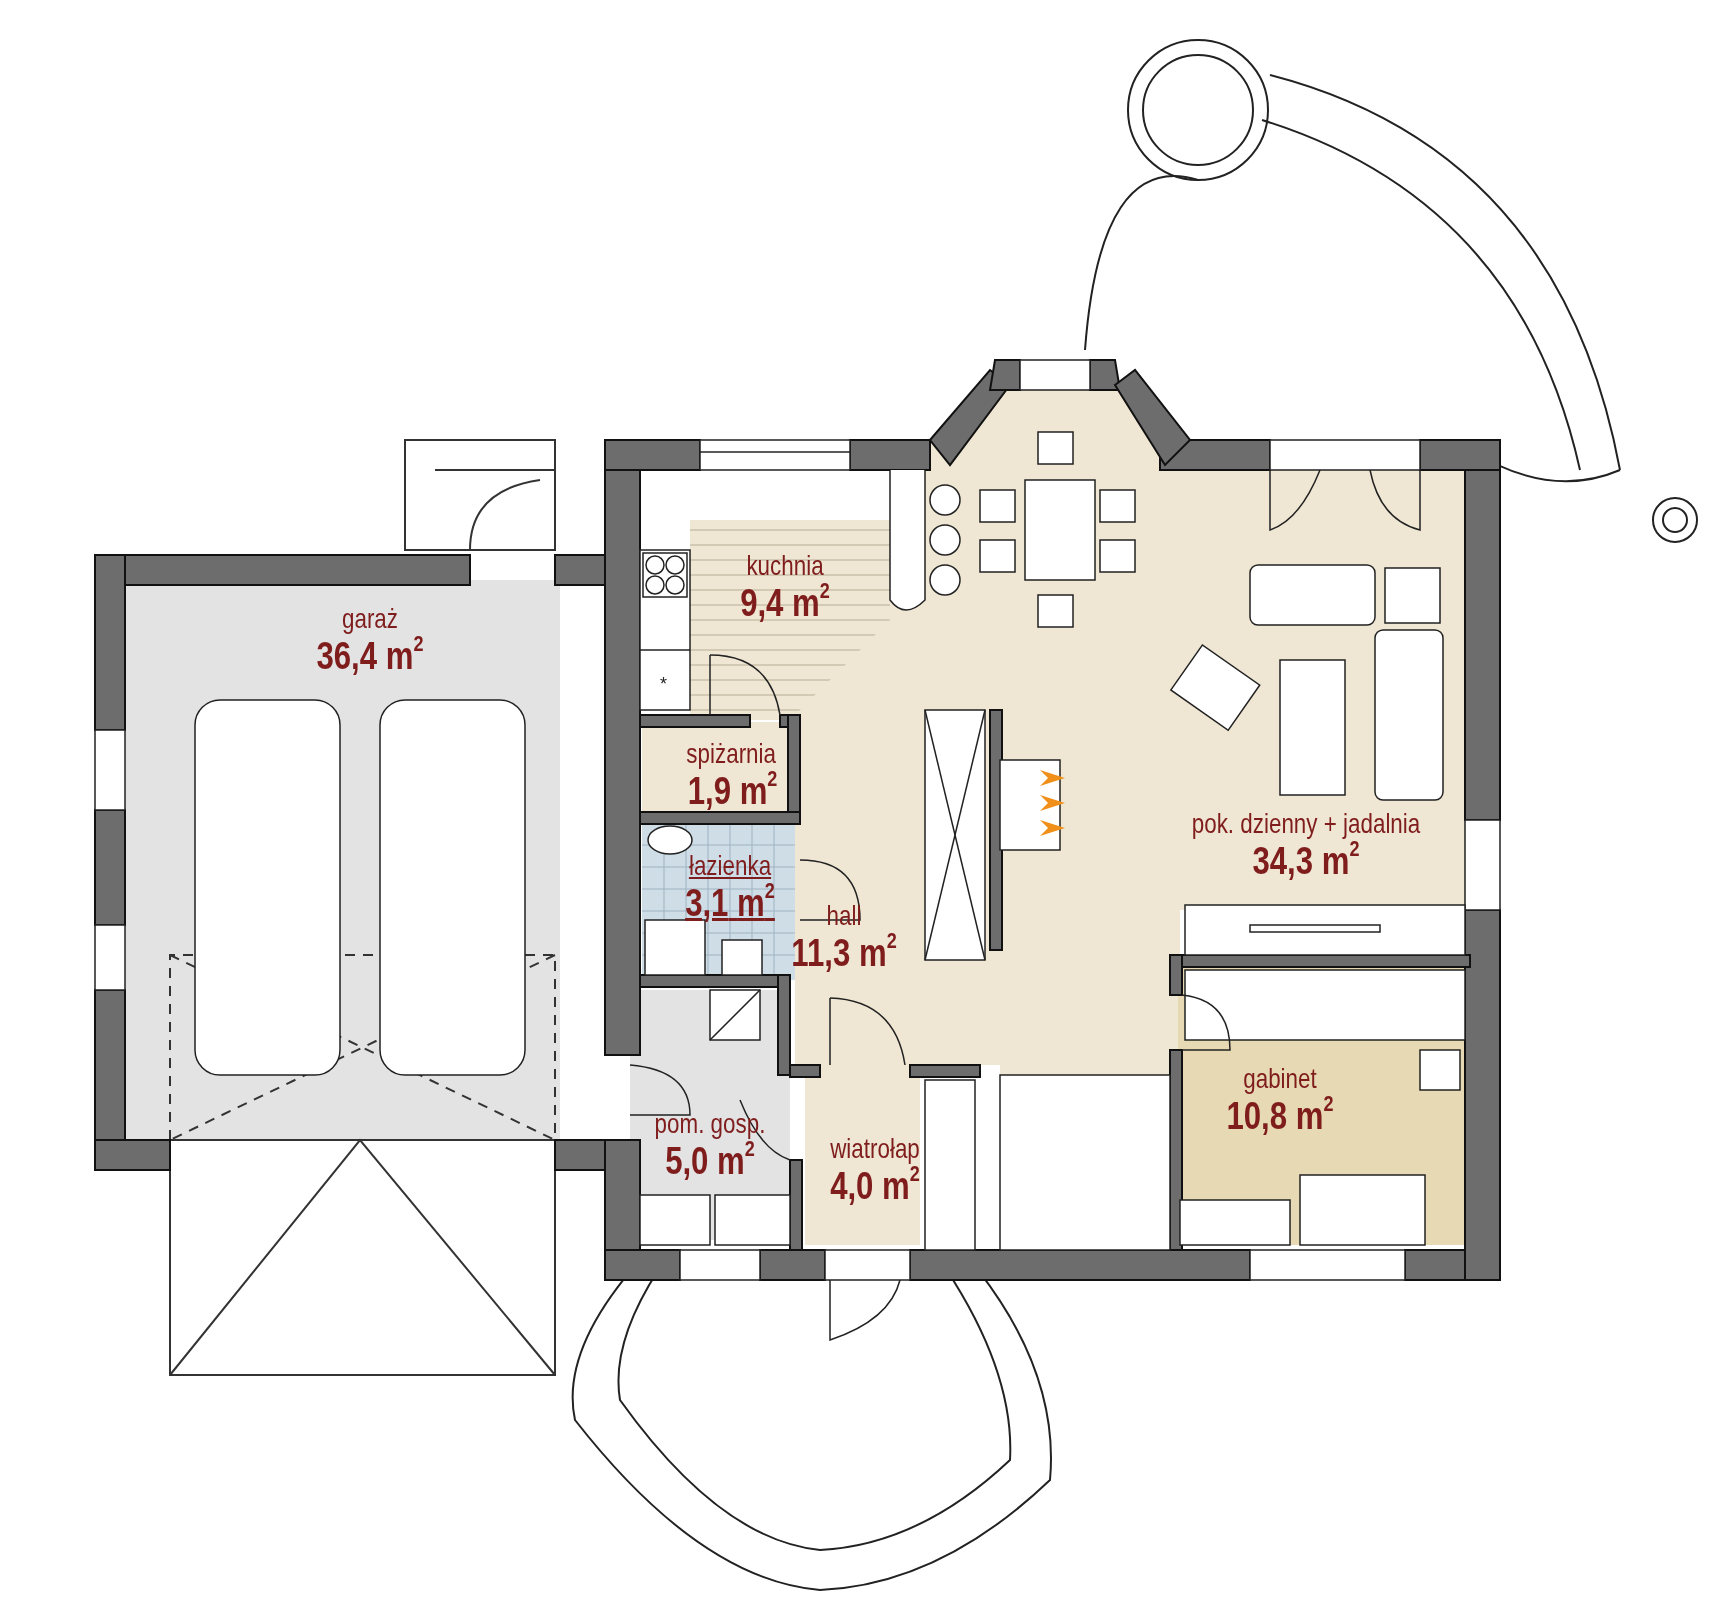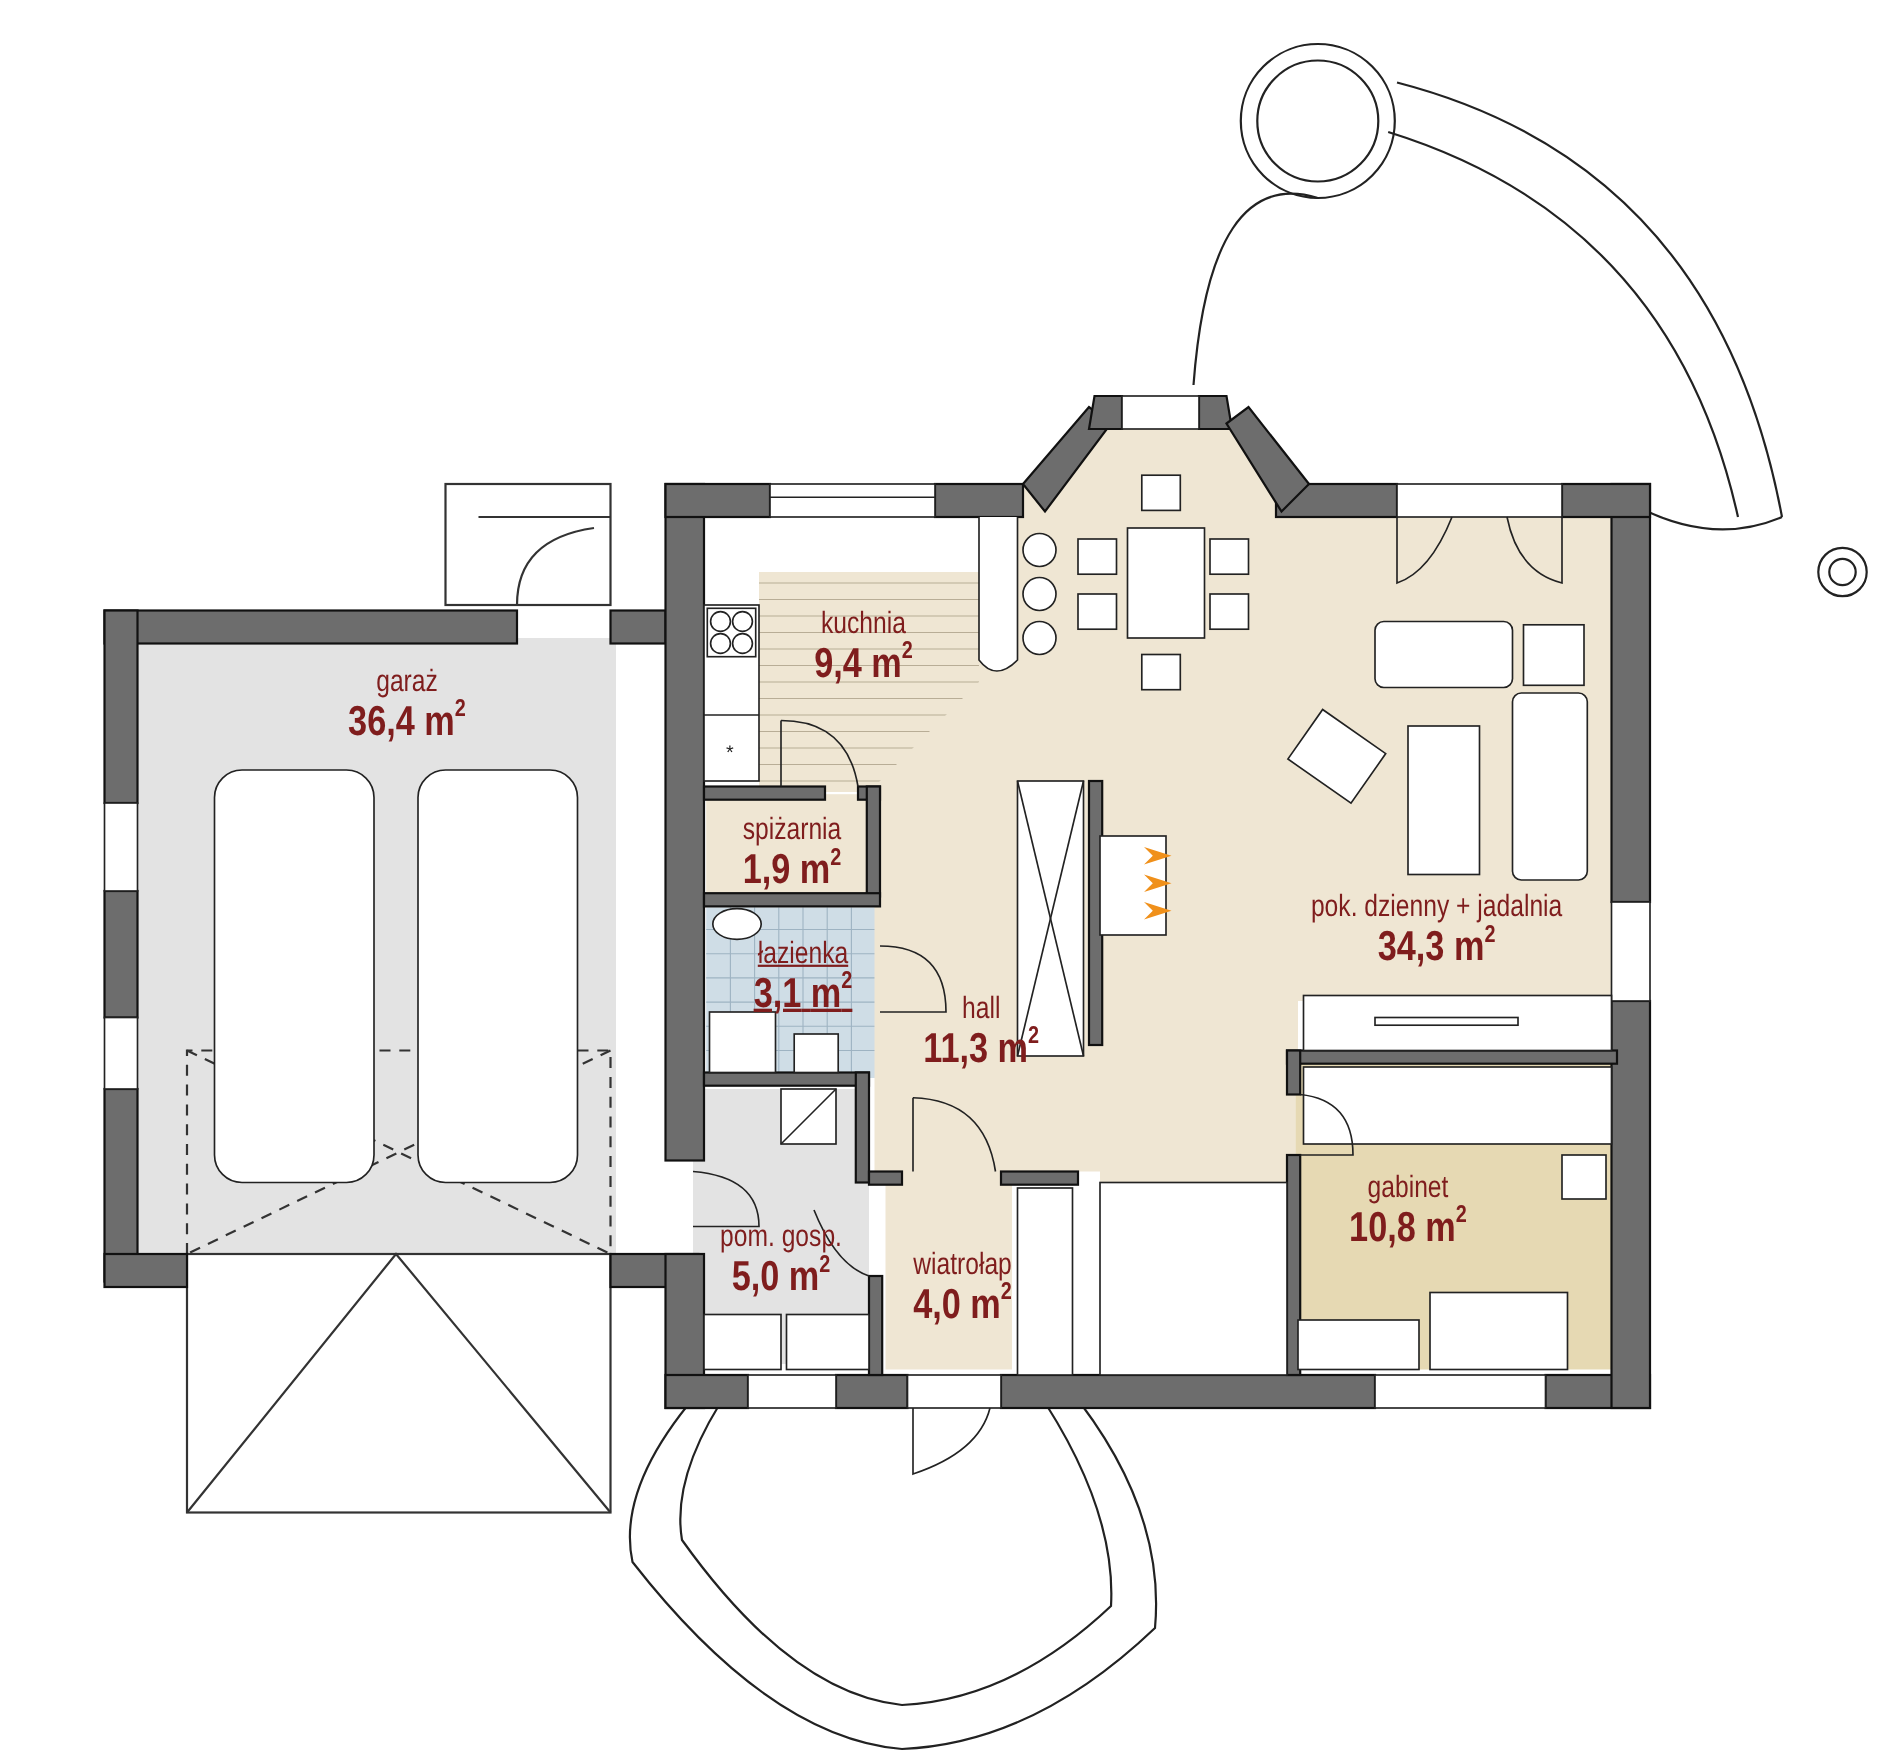--- a/index.html
+++ b/index.html
@@ -230,31 +230,31 @@
 <div class="room-label" style="left:270px;top:605px;width:200px;">
   <span class="room-name">garaż</span>
   <span class="room-area"><span>36,4</span> <span>m</span><sup>2</sup></span>
 </div>
 
 <div class="room-label" style="left:700px;top:552px;width:170px;">
   <span class="room-name">kuchnia</span>
   <span class="room-area"><span>9,4</span> <span>m</span><sup>2</sup></span>
 </div>
 
-<div class="room-label" style="left:650px;top:740px;width:140px;">
+<div class="room-label" style="left:650px;top:740px;width:140px;text-align:right;">
   <span class="room-name">spiżarnia</span>
   <span class="room-area"><span>1,9</span> <span>m</span><sup>2</sup></span>
 </div>
 
 <div class="room-label" style="left:660px;top:852px;width:140px;text-decoration:underline;">
   <span class="room-name">łazienka</span>
   <span class="room-area"><span>3,1</span> <span>m</span><sup>2</sup></span>
 </div>
 
-<div class="room-label" style="left:812px;top:902px;width:160px;">
+<div class="room-label" style="left:764px;top:902px;width:160px;">
   <span class="room-name">hall</span>
   <span class="room-area"><span>11,3</span> <span>m</span><sup>2</sup></span>
 </div>
 
 <div class="room-label" style="left:630px;top:1110px;width:160px;">
   <span class="room-name">pom. gosp.</span>
   <span class="room-area"><span>5,0</span> <span>m</span><sup>2</sup></span>
 </div>
 
 <div class="room-label" style="left:800px;top:1135px;width:150px;">

